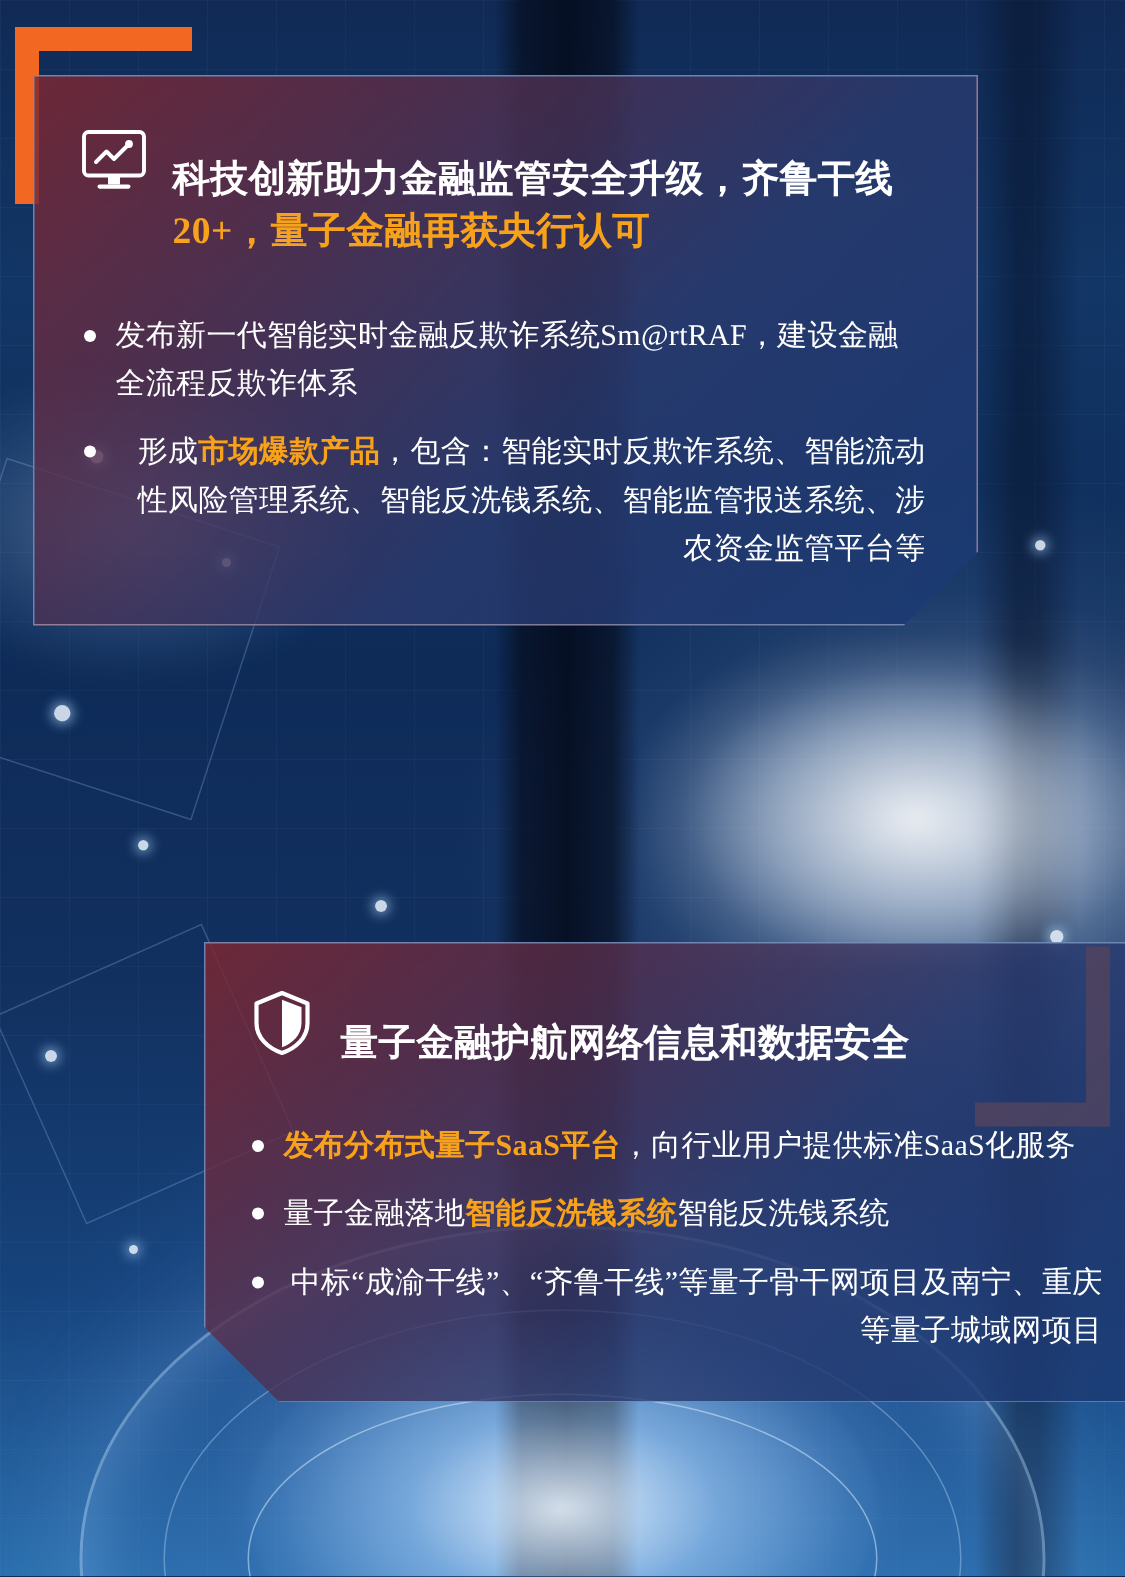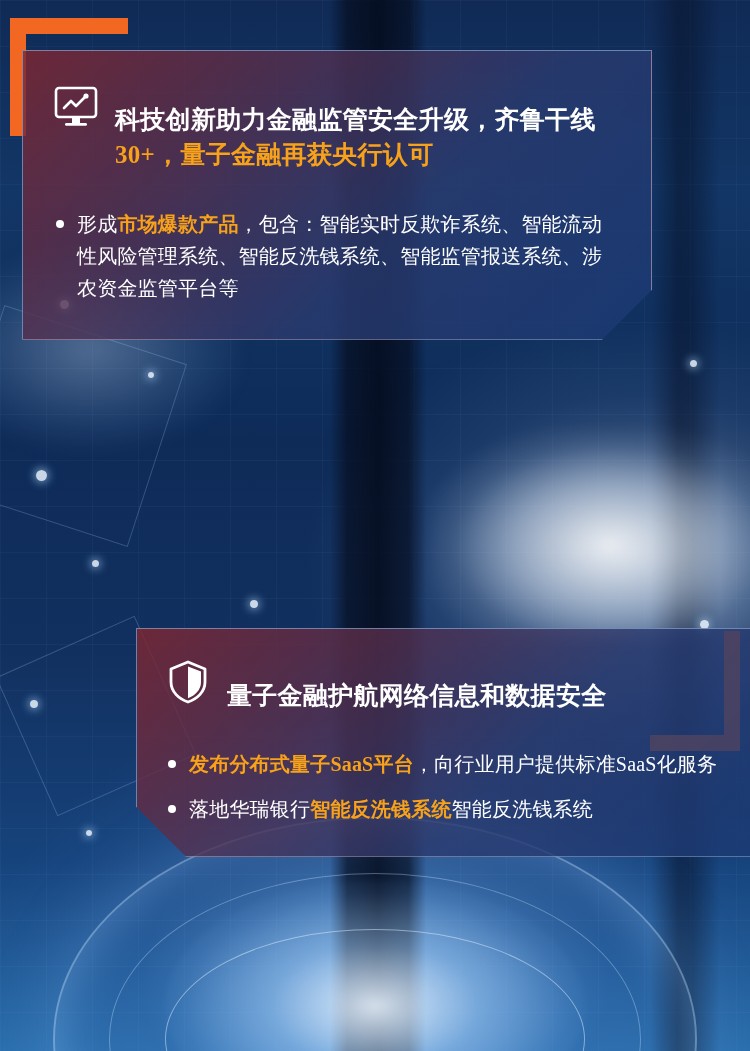--- a/index.html
+++ b/index.html
@@ -188,21 +188,21 @@
   ul.bullets > li {
     position: relative;
     padding-left: 24px;
     margin-bottom: 13px;
     font-family: "Liberation Serif", serif;
     font-size: 20px;
     line-height: 1.62;
     color: #ffffff;
     letter-spacing: 0.2px;
   }
-  ul.bullets > li:last-child { margin-bottom: 0; }
+  ul.bullets > li:last-child { margin-bottom: 0; text-align: right; }
   ul.bullets > li::before {
     content: "";
     position: absolute;
     left: 3px;
     top: 12px;
     width: 8px;
     height: 8px;
     border-radius: 50%;
     background: #ffffff;
   }
@@ -248,25 +248,28 @@
       <span class="head-icon">
         <svg viewBox="0 0 46 46" xmlns="http://www.w3.org/2000/svg">
           <rect x="3" y="5" width="40" height="29" rx="3" fill="none" stroke="#ffffff" stroke-width="2.6"></rect>
           <path d="M11 25 L18 18 L23 23 L33 13" fill="none" stroke="#ffffff" stroke-width="2.6" stroke-linecap="round" stroke-linejoin="round"></path>
           <circle cx="33" cy="13" r="2.6" fill="#ffffff"></circle>
           <rect x="19" y="34" width="8" height="6" fill="#ffffff"></rect>
           <rect x="12" y="40" width="22" height="2.8" rx="1.4" fill="#ffffff"></rect>
         </svg>
       </span>
       <h2 class="card-title">
-        <span>科技创新助力金融监管安全升级，齐鲁干线</span><span class="hl">30+，量子金融再获央行认可</span>
+        <span>科技创新助力金融监管安全升级，齐鲁干线</span><span class="hl">20+，量子金融再获央行认可</span>
       </h2>
     </div>
 
     <ul class="bullets">
+      <li>
+        <span>发布新一代智能实时金融反欺诈系统Sm@rtRAF，建设金融全流程反欺诈体系</span>
+      </li>
       <li>
         <span>形成</span><span class="or">市场爆款产品</span><span>，包含：智能实时反欺诈系统、智能流动性风险管理系统、智能反洗钱系统、智能监管报送系统、涉农资金监管平台等</span>
       </li>
     </ul>
   </section>
 
   <section class="card card-2">
     <div class="card-head">
       <span class="head-icon">
         <svg viewBox="0 0 46 46" xmlns="http://www.w3.org/2000/svg">
@@ -277,18 +280,21 @@
       <h2 class="card-title">
         <span>量子金融护航网络信息和数据安全</span>
       </h2>
     </div>
 
     <ul class="bullets">
       <li>
         <span class="or">发布分布式量子SaaS平台</span><span>，向行业用户提供标准SaaS化服务</span>
       </li>
       <li>
-        <span>落地华瑞银行</span><span class="or">智能反洗钱系统</span><span>智能反洗钱系统</span>
+        <span>量子金融落地</span><span class="or">智能反洗钱系统</span><span>智能反洗钱系统</span>
+      </li>
+      <li>
+        <span>中标“成渝干线”、“齐鲁干线”等量子骨干网项目及南宁、重庆等量子城域网项目</span>
       </li>
     </ul>
   </section>
 
 </div>
 
 </body></html>

